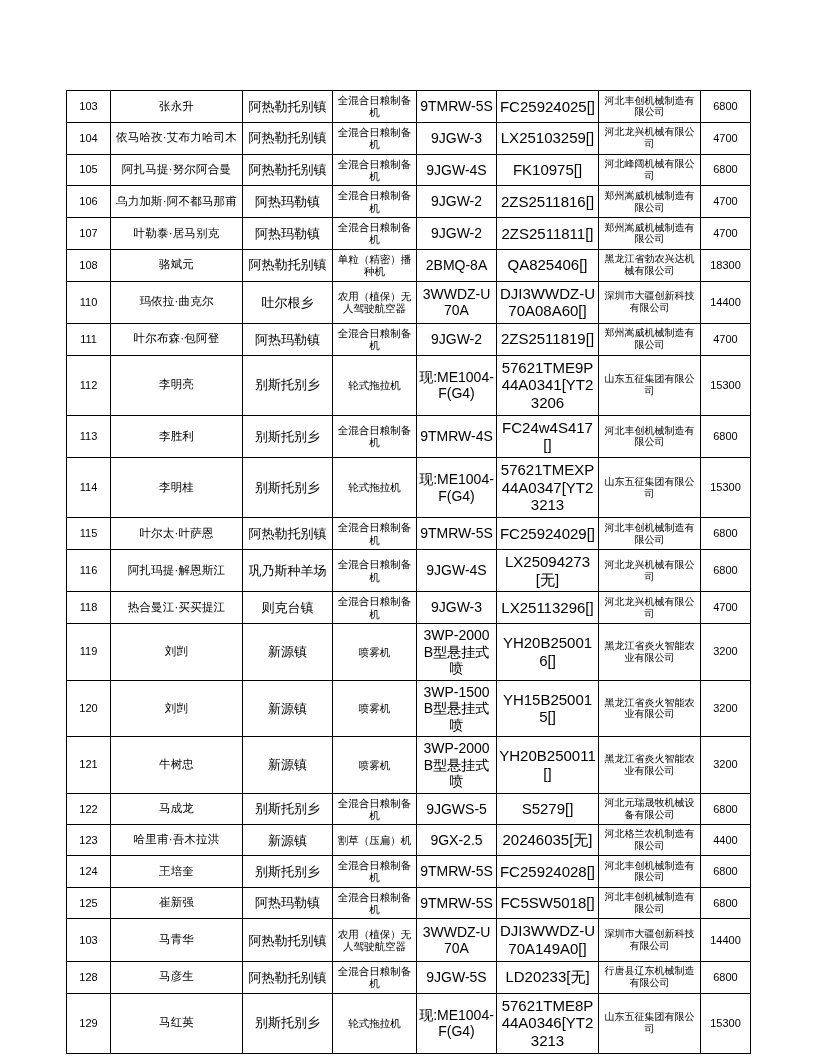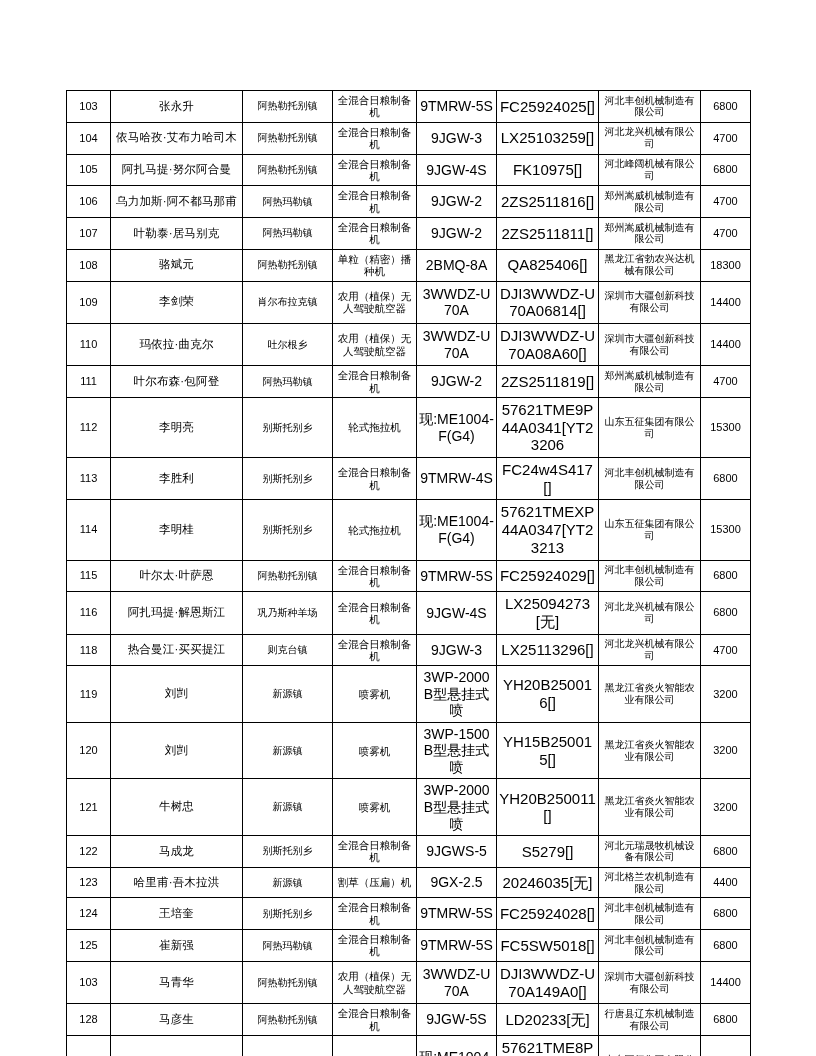--- a/index.html
+++ b/index.html
@@ -39,21 +39,21 @@
   col.c-name  { width: 132px; }
   col.c-town  { width: 90px; }
   col.c-cat   { width: 84px; }
   col.c-model { width: 80px; }
   col.c-sn    { width: 102px; }
   col.c-maker { width: 102px; }
   col.c-amt   { width: 50px; }
 
   td.idx      { font-size: 11px; }
   td.name     { font-size: 11.5px; letter-spacing: 0.2px; }
-  td.town     { font-size: 10px; margin-left: 25px; }
+  td.town     { font-size: 13px; margin-left: 25px; }
   td.cat      { font-size: 10.5px; }
   td.model    { font-size: 14px; }
   td.sn       { font-size: 15px; }
   td.maker    { font-size: 10px; }
   td.amt      { font-size: 11px; }
 </style>
 </head>
 <body>
 
 <div class="page">
@@ -123,30 +123,20 @@
           <td class="idx">108</td>
           <td class="name">骆斌元</td>
           <td class="town">阿热勒托别镇</td>
           <td class="cat">单粒（精密）播种机</td>
           <td class="model">2BMQ-8A</td>
           <td class="sn">QA825406[]</td>
           <td class="maker">黑龙江省勃农兴达机械有限公司</td>
           <td class="amt">18300</td>
         </tr>
         <tr>
-          <td class="idx">109</td>
-          <td class="name">李剑荣</td>
-          <td class="town">肖尔布拉克镇</td>
-          <td class="cat">农用（植保）无人驾驶航空器</td>
-          <td class="model">3WWDZ-U70A</td>
-          <td class="sn">DJI3WWDZ-U70A06814[]</td>
-          <td class="maker">深圳市大疆创新科技有限公司</td>
-          <td class="amt">14400</td>
-        </tr>
-        <tr>
           <td class="idx">110</td>
           <td class="name">玛依拉·曲克尔</td>
           <td class="town">吐尔根乡</td>
           <td class="cat">农用（植保）无人驾驶航空器</td>
           <td class="model">3WWDZ-U70A</td>
           <td class="sn">DJI3WWDZ-U70A08A60[]</td>
           <td class="maker">深圳市大疆创新科技有限公司</td>
           <td class="amt">14400</td>
         </tr>
         <tr>

